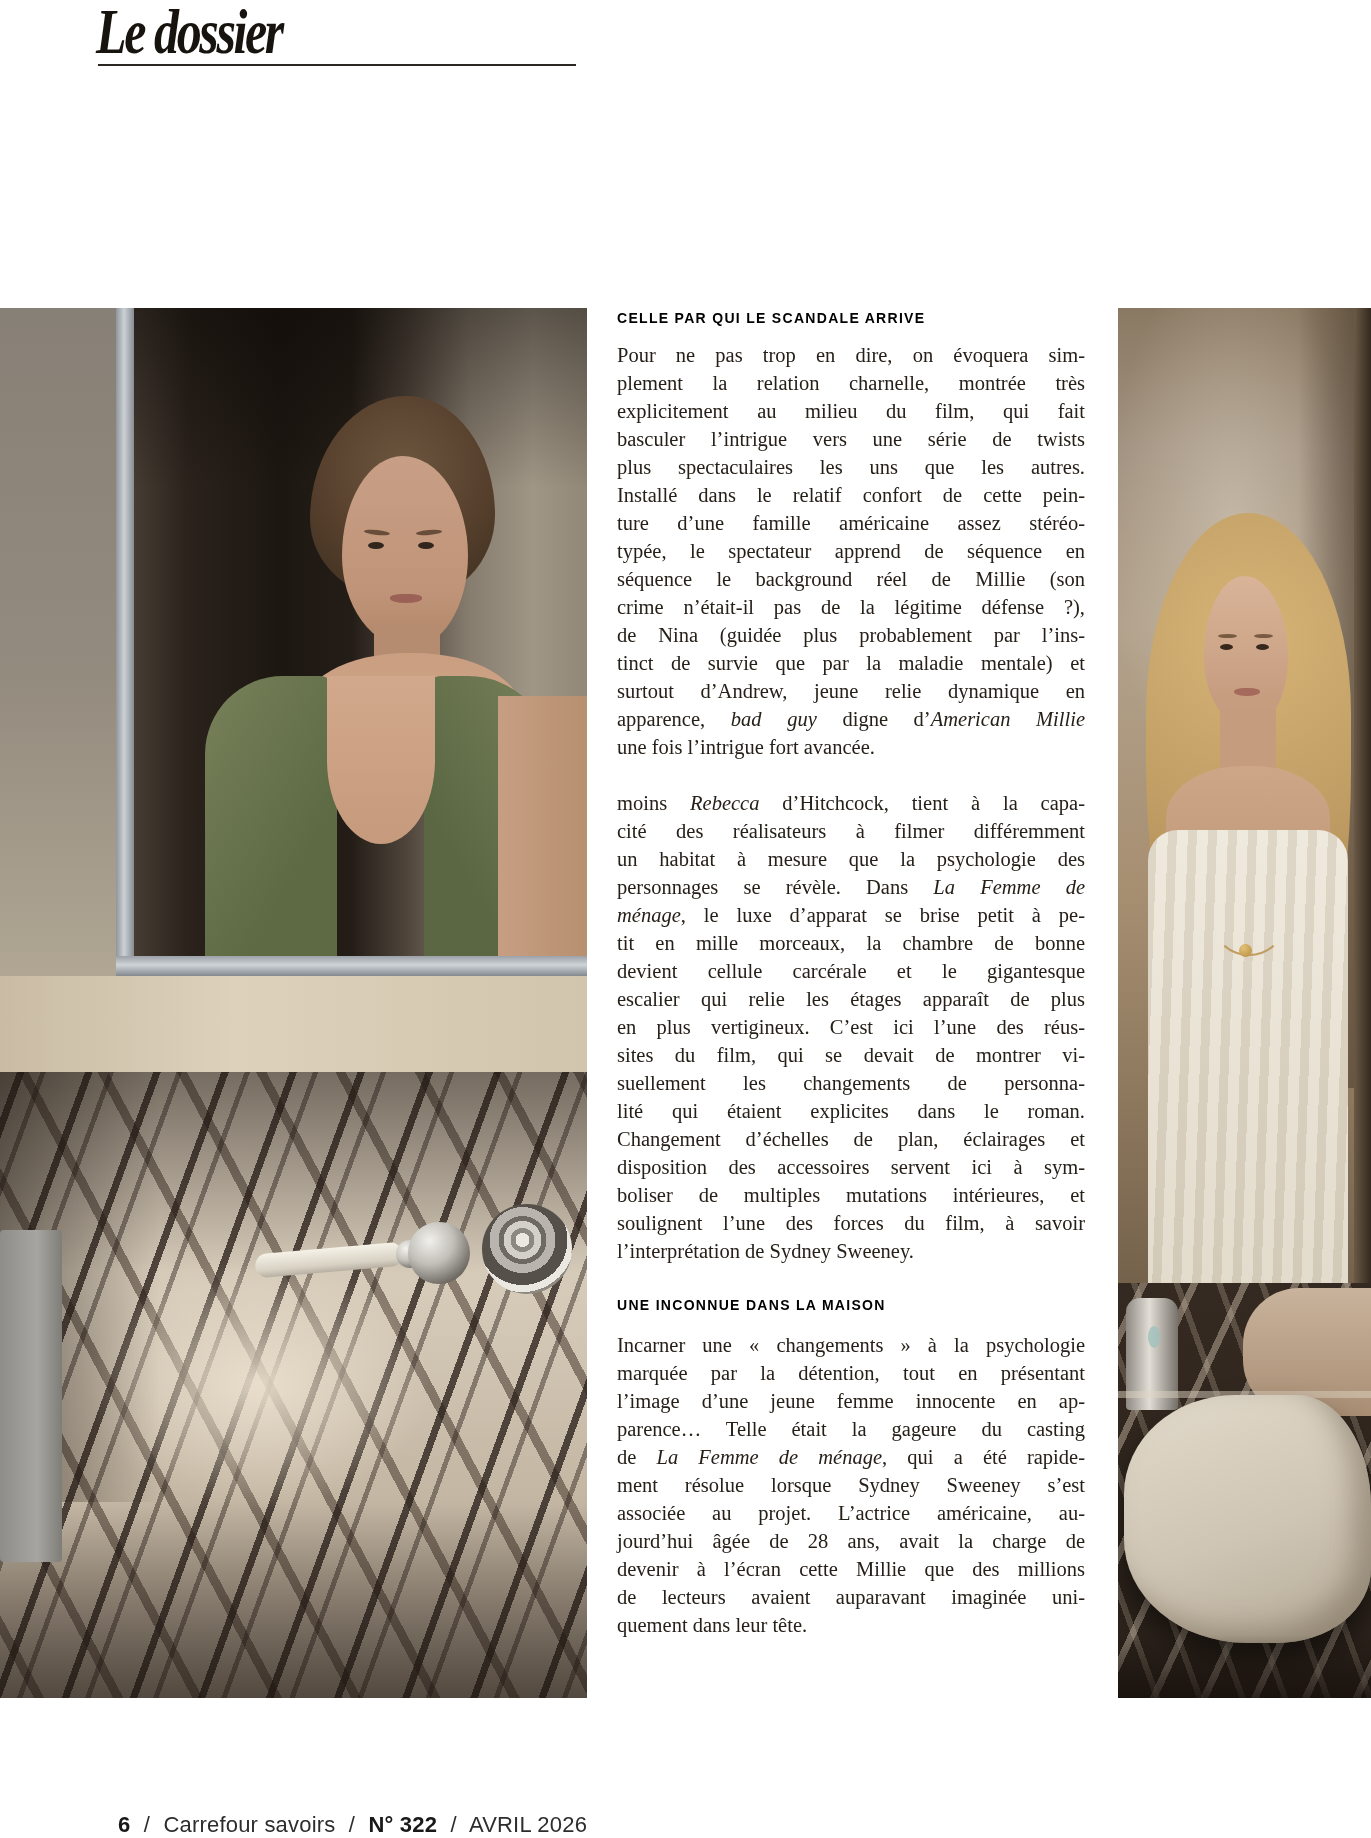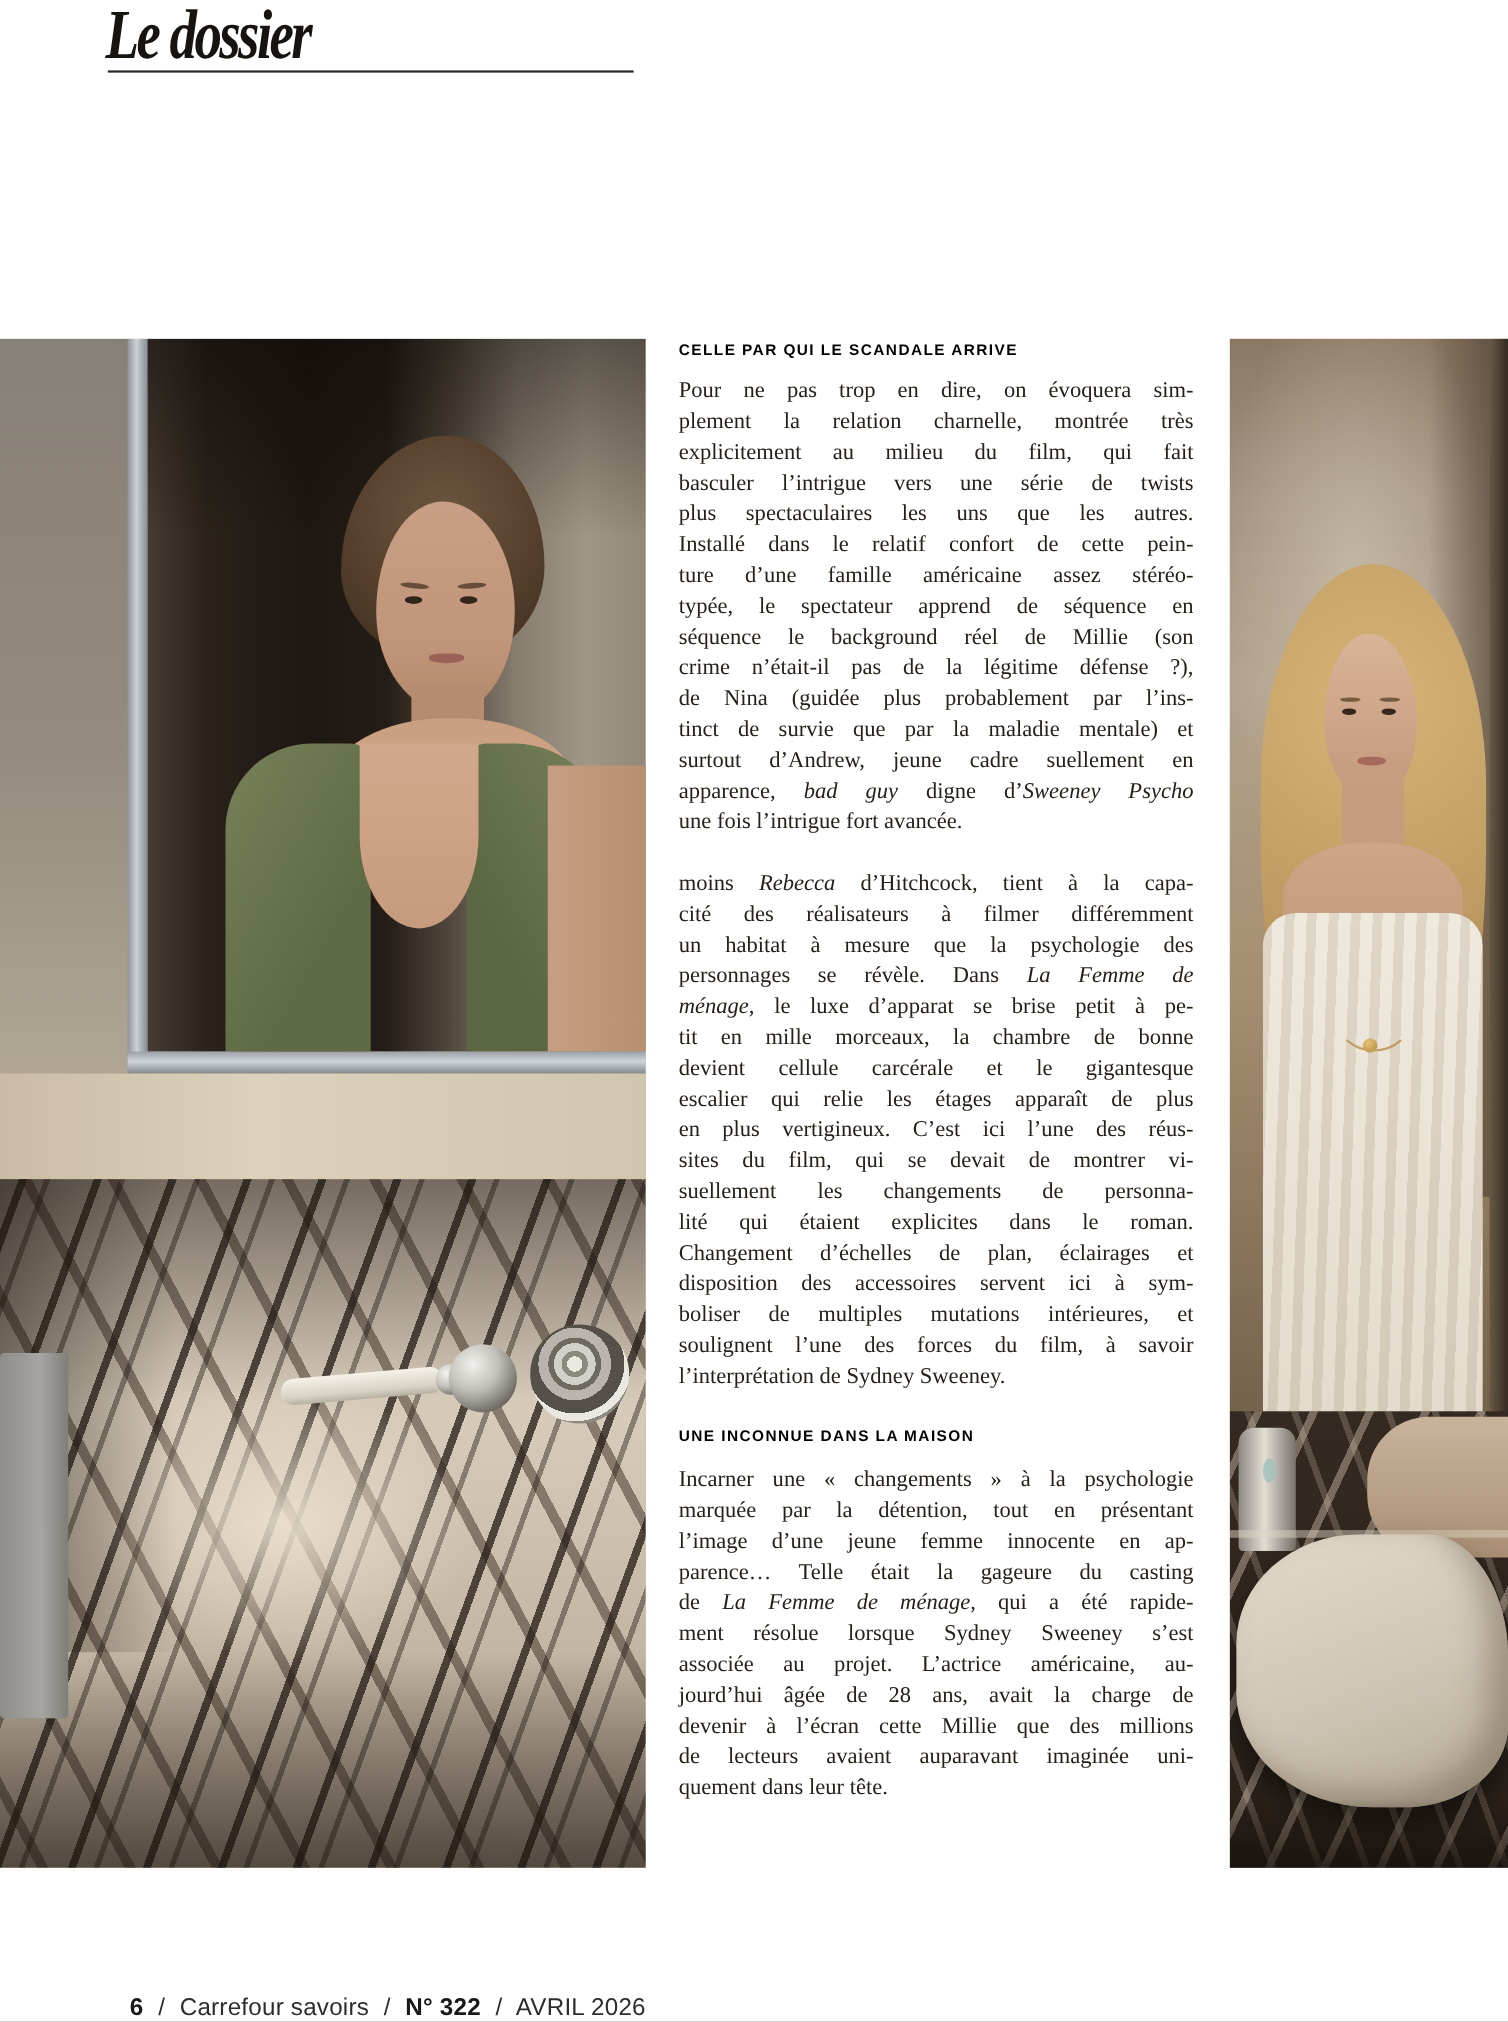--- a/index.html
+++ b/index.html
@@ -148,22 +148,22 @@
         <div class="article-line">explicitement au milieu du film, qui fait</div>
         <div class="article-line">basculer l’intrigue vers une série de twists</div>
         <div class="article-line">plus spectaculaires les uns que les autres.</div>
         <div class="article-line">Installé dans le relatif confort de cette pein-</div>
         <div class="article-line">ture d’une famille américaine assez stéréo-</div>
         <div class="article-line">typée, le spectateur apprend de séquence en</div>
         <div class="article-line">séquence le background réel de Millie (son</div>
         <div class="article-line">crime n’était-il pas de la légitime défense ?),</div>
         <div class="article-line">de Nina (guidée plus probablement par l’ins-</div>
         <div class="article-line">tinct de survie que par la maladie mentale) et</div>
-        <div class="article-line">surtout d’Andrew, jeune cadre suellement en</div>
-        <div class="article-line">apparence, <i>bad guy</i> digne d’<i>Sweeney Psycho</i></div>
+        <div class="article-line">surtout d’Andrew, jeune relie dynamique en</div>
+        <div class="article-line">apparence, <i>bad guy</i> digne d’<i>American Millie</i></div>
         <div class="article-line line-last">une fois l’intrigue fort avancée.</div>
       </div>
     <div class="para" id="para-2">
         <div class="article-line">moins <i>Rebecca</i> d’Hitchcock, tient à la capa-</div>
         <div class="article-line">cité des réalisateurs à filmer différemment</div>
         <div class="article-line">un habitat à mesure que la psychologie des</div>
         <div class="article-line">personnages se révèle. Dans <i>La Femme de</i></div>
         <div class="article-line"><i>ménage</i>, le luxe d’apparat se brise petit à pe-</div>
         <div class="article-line">tit en mille morceaux, la chambre de bonne</div>
         <div class="article-line">devient cellule carcérale et le gigantesque</div>

